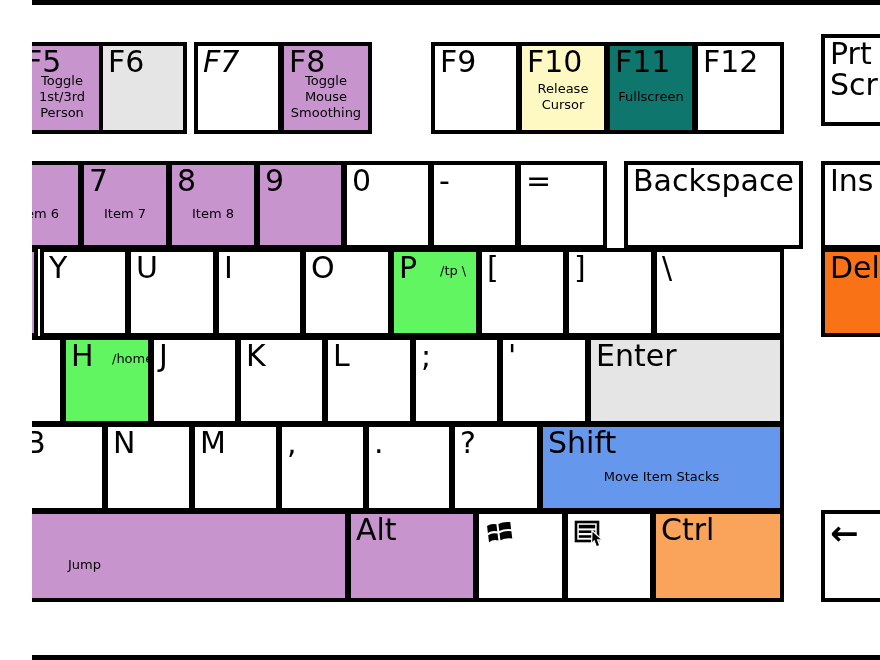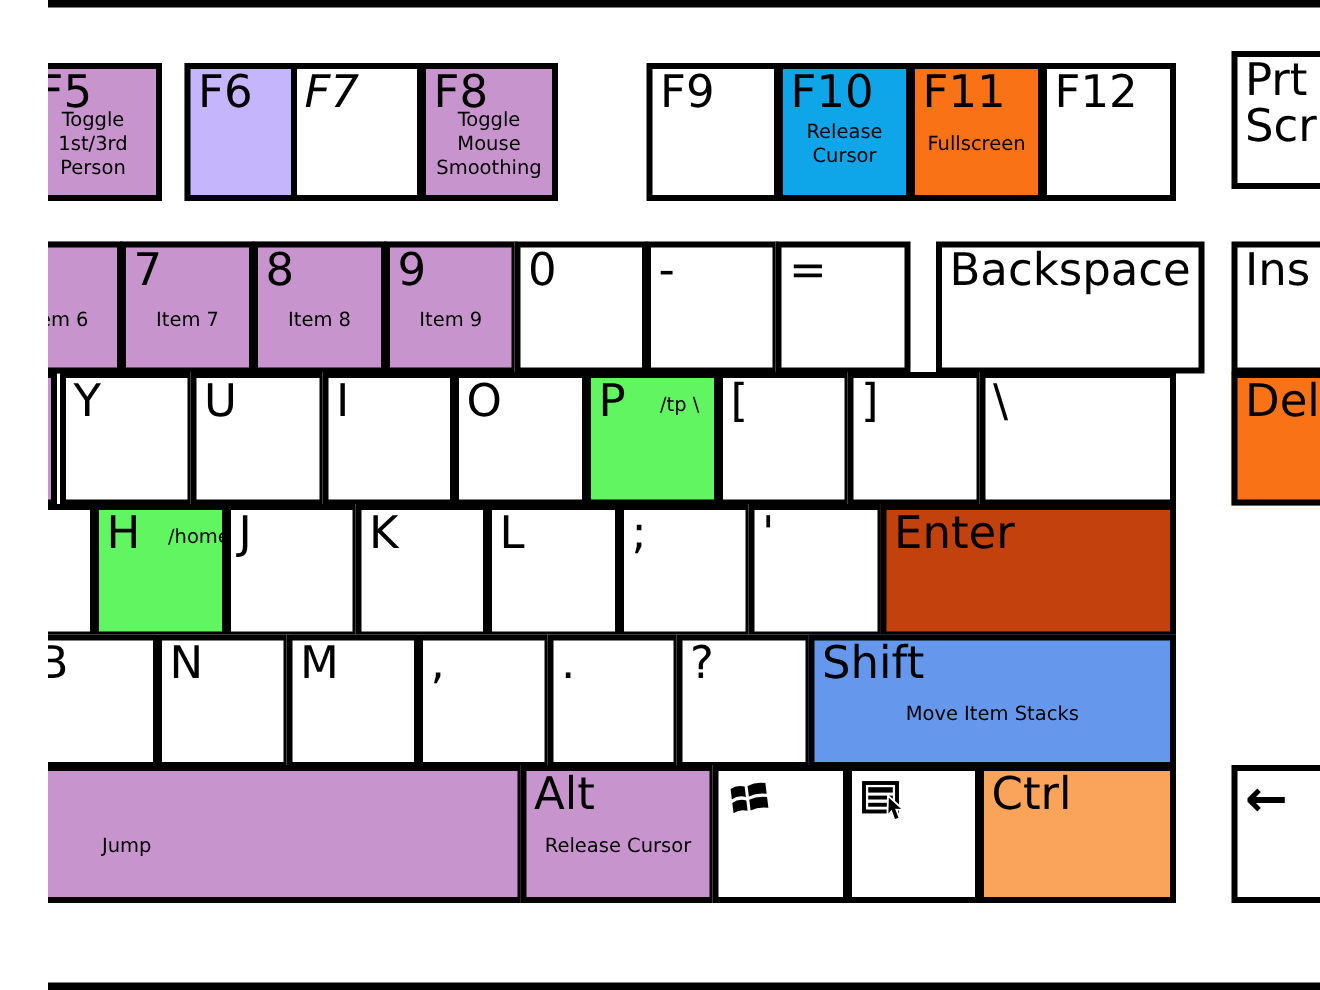--- a/index.html
+++ b/index.html
@@ -26,45 +26,45 @@
   <div class="edge bottom"></div>
   <div id="board">
       <div class="key" style="left: -16px; top: 42px; width: 92px; height: 92px; background: rgb(199, 148, 206);">
         <span class="main">F5</span>
         <span class="sub">
           <span>Toggle</span>
           <span>1st/3rd</span>
           <span>Person</span>
         </span>
       </div>
-      <div class="key" style="left: 91px; top: 42px; width: 88px; height: 92px; background: #c4b5fd;">
+      <div class="key" style="left: 67px; top: 42px; width: 88px; height: 92px; background: #e5e5e5;">
         <span class="main">F6</span>
       </div>
       <div class="key" style="left: 162px; top: 42px; width: 88px; height: 92px; background: rgb(255, 255, 255); font-style: italic;">
         <span class="main">F7</span>
       </div>
       <div class="key" style="left: 248px; top: 42px; width: 92px; height: 92px; background: rgb(199, 148, 206);">
         <span class="main">F8</span>
         <span class="sub">
           <span>Toggle</span>
           <span>Mouse</span>
           <span>Smoothing</span>
         </span>
       </div>
       <div class="key" style="left: 399px; top: 42px; width: 89px; height: 92px; background: rgb(255, 255, 255);">
         <span class="main">F9</span>
       </div>
-      <div class="key" style="left: 486px; top: 42px; width: 90px; height: 92px; background: #0ea5e9;">
+      <div class="key" style="left: 486px; top: 42px; width: 90px; height: 92px; background: #fef9c3;">
         <span class="main">F10</span>
         <span class="sub">
           <span>Release</span>
           <span>Cursor</span>
         </span>
       </div>
-      <div class="key" style="left: 574px; top: 42px; width: 90px; height: 92px; background: #f97316;">
+      <div class="key" style="left: 574px; top: 42px; width: 90px; height: 92px; background: #0f766e;">
         <span class="main">F11</span>
         <span class="sub">
           <span>Fullscreen</span>
         </span>
       </div>
       <div class="key" style="left: 662px; top: 42px; width: 90px; height: 92px; background: rgb(255, 255, 255);">
         <span class="main">F12</span>
       </div>
       <div class="key" style="left: 789px; top: 34px; width: 90px; height: 92px; background: rgb(255, 255, 255);">
         <span class="main"><span class="ml">Prt</span><span class="ml">Scrn</span></span>
@@ -81,23 +81,20 @@
         </span>
       </div>
       <div class="key" style="left: 136px; top: 161px; width: 90px; height: 88px; background: rgb(199, 148, 206);">
         <span class="main">8</span>
         <span class="sub">
           <span>Item 8</span>
         </span>
       </div>
       <div class="key" style="left: 224px; top: 161px; width: 89px; height: 88px; background: rgb(199, 148, 206);">
         <span class="main">9</span>
-        <span class="sub">
-          <span>Item 9</span>
-        </span>
       </div>
       <div class="key" style="left: 311px; top: 161px; width: 89px; height: 88px; background: rgb(255, 255, 255);">
         <span class="main">0</span>
       </div>
       <div class="key" style="left: 398px; top: 161px; width: 89px; height: 88px; background: rgb(255, 255, 255);">
         <span class="main">-</span>
       </div>
       <div class="key" style="left: 485px; top: 161px; width: 90px; height: 88px; background: rgb(255, 255, 255);">
         <span class="main">=</span>
       </div>
@@ -149,21 +146,21 @@
       </div>
       <div class="key" style="left: 292px; top: 336px; width: 90px; height: 89px; background: rgb(255, 255, 255);">
         <span class="main">L</span>
       </div>
       <div class="key" style="left: 380px; top: 336px; width: 89px; height: 89px; background: rgb(255, 255, 255);">
         <span class="main">;</span>
       </div>
       <div class="key" style="left: 467px; top: 336px; width: 90px; height: 89px; background: rgb(255, 255, 255);">
         <span class="main">'</span>
       </div>
-      <div class="key" style="left: 555px; top: 336px; width: 197px; height: 89px; background: #c2410c;">
+      <div class="key" style="left: 555px; top: 336px; width: 197px; height: 89px; background: #e5e5e5;">
         <span class="main">Enter</span>
       </div>
       <div class="key" style="left: -16px; top: 423px; width: 90px; height: 89px; background: rgb(255, 255, 255);">
         <span class="main">B</span>
       </div>
       <div class="key" style="left: 72px; top: 423px; width: 89px; height: 89px; background: rgb(255, 255, 255);">
         <span class="main">N</span>
       </div>
       <div class="key" style="left: 159px; top: 423px; width: 89px; height: 89px; background: rgb(255, 255, 255);">
         <span class="main">M</span>
@@ -183,23 +180,20 @@
           <span>Move Item Stacks</span>
         </span>
       </div>
       <div class="key" style="left: -212px; top: 510px; width: 529px; height: 92px; background: rgb(199, 148, 206);">
         <span class="sub">
           <span>Jump</span>
         </span>
       </div>
       <div class="key" style="left: 315px; top: 510px; width: 130px; height: 92px; background: rgb(199, 148, 206);">
         <span class="main">Alt</span>
-        <span class="sub">
-          <span>Release Cursor</span>
-        </span>
       </div>
       <div class="key" style="left: 443px; top: 510px; width: 91px; height: 92px; background: rgb(255, 255, 255);">
         <svg class="keyicon" width="30" height="27" viewBox="0 0 30 27">
           <g fill="#000" transform="rotate(-7 15 13)">
             <path d="M3 4.5 Q7.5 2 12.5 4 L12.5 11 Q7.5 9 3 11.5 Z"></path>
             <path d="M14.5 3.8 Q20 1.8 26.5 3.4 L26.5 10.6 Q20 9 14.5 11 Z"></path>
             <path d="M3 13.8 Q7.5 11.3 12.5 13.3 L12.5 20.3 Q7.5 18.3 3 20.8 Z"></path>
             <path d="M14.5 13.1 Q20 11.1 26.5 12.7 L26.5 19.9 Q20 18.3 14.5 20.3 Z"></path>
           </g>
         </svg>

